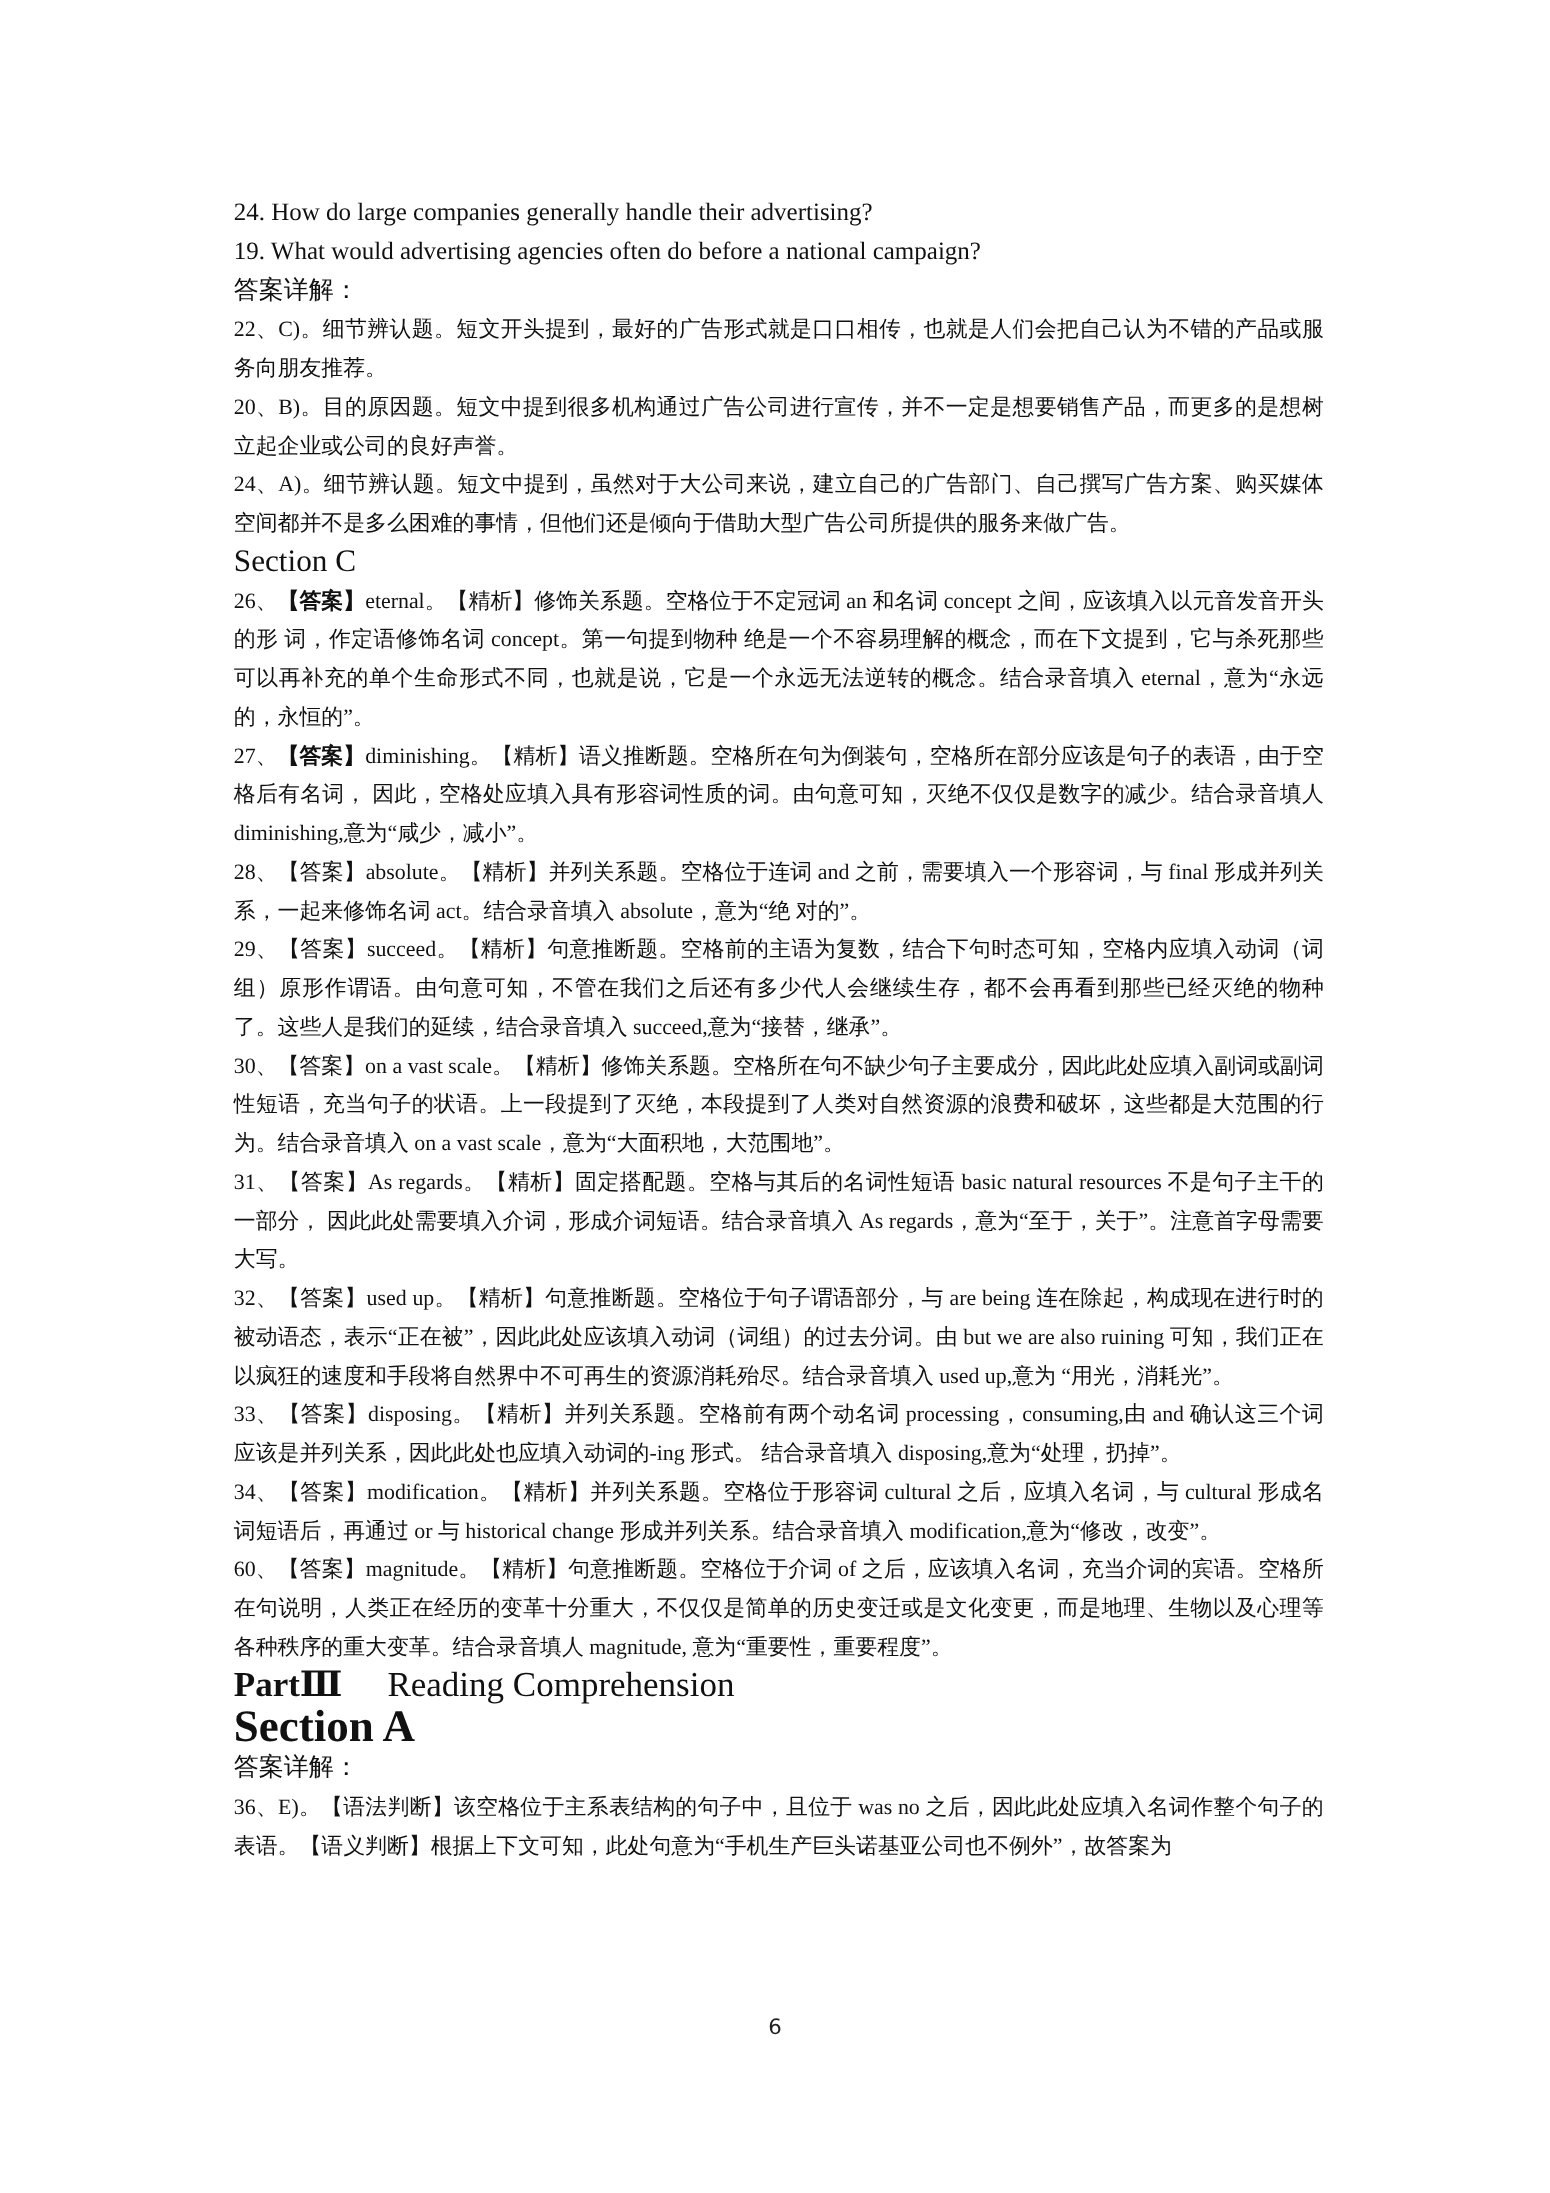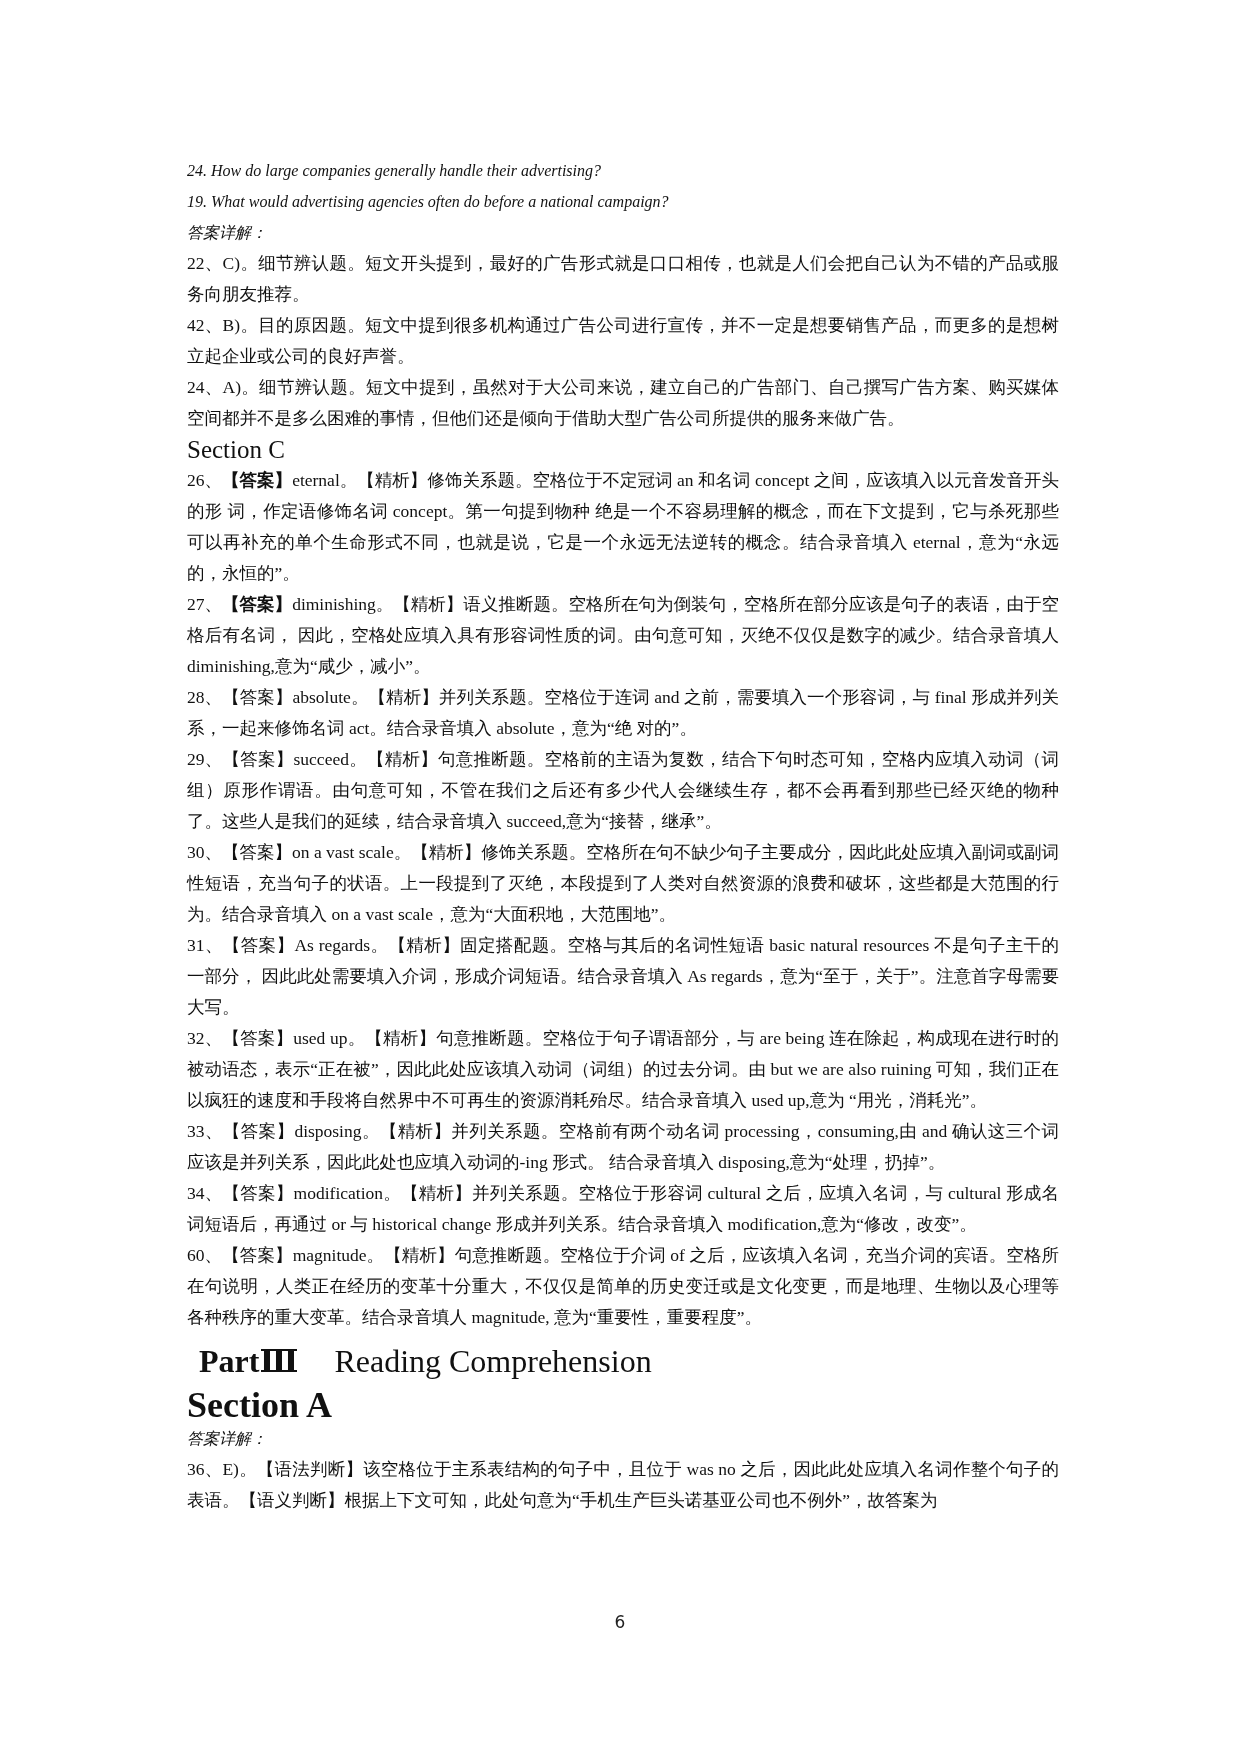--- a/index.html
+++ b/index.html
@@ -6,33 +6,32 @@
   body { width: 1240px; height: 1754px; position: relative; overflow: hidden; }
   .page {
     position: absolute; left: 0; top: 0; width: 1240px; height: 1754px; background: #fff;
   }
   .content {
     position: absolute; left: 187px; top: 155px; width: 872px;
     font-family: "Liberation Serif", "DejaVu Serif", serif;
     color: #111;
   }
   .line {
-    font-size: 16px; line-height: 31px; margin: 0; white-space: nowrap;
+    font-size: 20px; line-height: 31px; margin: 0; white-space: nowrap;
     letter-spacing: 0px;
-    font-style: italic;
   }
   .para {
     font-size: 17.5px; line-height: 31px; margin: 0;
     text-align: justify; text-justify: inter-character;
   }
   .section-heading {
     font-size: 25px; line-height: 30px; margin: 1px 0 0 0; font-weight: normal;
   }
   .part-heading {
-    font-size: 32px; line-height: 32px; margin: 12px; font-weight: normal; white-space: nowrap;
+    font-size: 28px; line-height: 32px; margin: 0; font-weight: normal; white-space: nowrap;
   }
   .part-heading .part-no { font-weight: bold; }
   .part-heading .part-gap { display: inline-block; width: 36px; }
   .section-a-heading {
     font-size: 36px; line-height: 32px; margin: 0 0 2px 0; font-weight: bold;
   }
   .bold { font-weight: bold; }
   .page-number {
     position: absolute; left: 0; width: 1240px; top: 1612px; text-align: center;
     font-family: "DejaVu Sans", sans-serif; font-size: 17px; color: #222;
@@ -42,21 +41,21 @@
 <body>
 
 <div class="page">
   <div class="content">
 
     <p class="line">24. How do large companies generally handle their advertising?</p>
     <p class="line">19. What would advertising agencies often do before a national campaign?</p>
     <p class="line">答案详解：</p>
 
     <p class="para">22、C)。细节辨认题。短文开头提到，最好的广告形式就是口口相传，也就是人们会把自己认为不错的产品或服务向朋友推荐。</p>
-    <p class="para">42、B)。目的原因题。短文中提到很多机构通过广告公司进行宣传，并不一定是想要销售产品，而更多的是想树立起企业或公司的良好声誉。</p>
+    <p class="para">20、B)。目的原因题。短文中提到很多机构通过广告公司进行宣传，并不一定是想要销售产品，而更多的是想树立起企业或公司的良好声誉。</p>
     <p class="para">24、A)。细节辨认题。短文中提到，虽然对于大公司来说，建立自己的广告部门、自己撰写广告方案、购买媒体空间都并不是多么困难的事情，但他们还是倾向于借助大型广告公司所提供的服务来做广告。</p>
 
     <h2 class="section-heading">Section C</h2>
 
     <p class="para"><span>26、</span><span class="bold">【答案】</span><span>eternal。【精析】修饰关系题。空格位于不定冠词 an 和名词 concept 之间，应该填入以元音发音开头的形 词，作定语修饰名词 concept。第一句提到物种 绝是一个不容易理解的概念，而在下文提到，它与杀死那些可以再补充的单个生命形式不同，也就是说，它是一个永远无法逆转的概念。结合录音填入 eternal，意为“永远的，永恒的”。</span></p>
 
     <p class="para"><span>27、</span><span class="bold">【答案】</span><span>diminishing。【精析】语义推断题。空格所在句为倒装句，空格所在部分应该是句子的表语，由于空格后有名词， 因此，空格处应填入具有形容词性质的词。由句意可知，灭绝不仅仅是数字的减少。结合录音填人 diminishing,意为“咸少，减小”。</span></p>
 
     <p class="para"><span>28、</span><span>【答案】</span><span>absolute。【精析】并列关系题。空格位于连词 and 之前，需要填入一个形容词，与 final 形成并列关系，一起来修饰名词 act。结合录音填入 absolute，意为“绝 对的”。</span></p>
 

